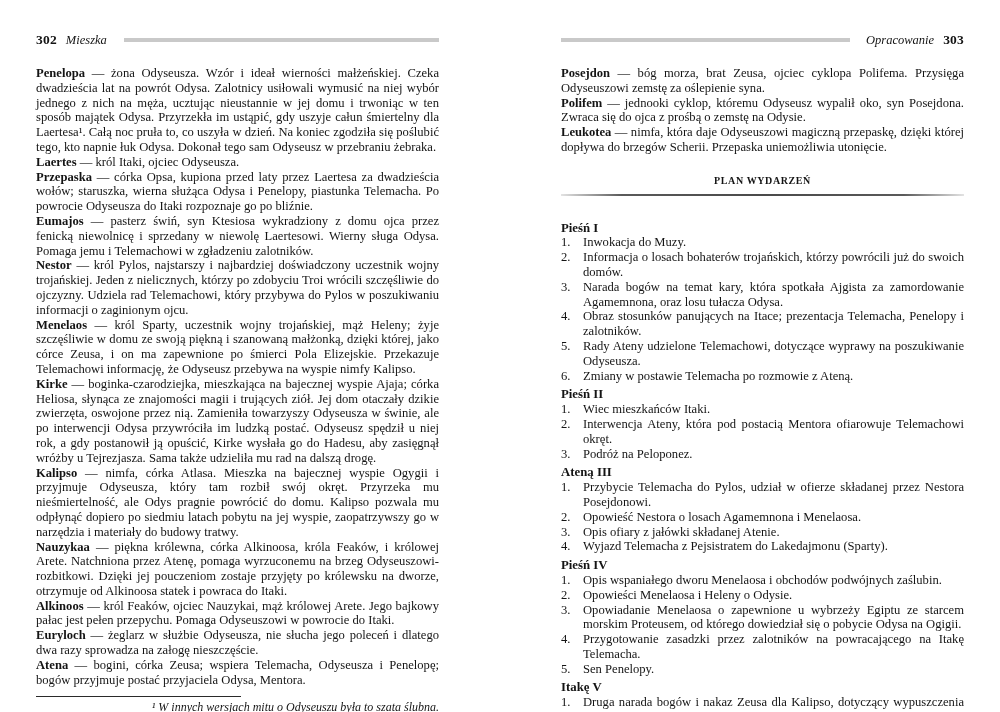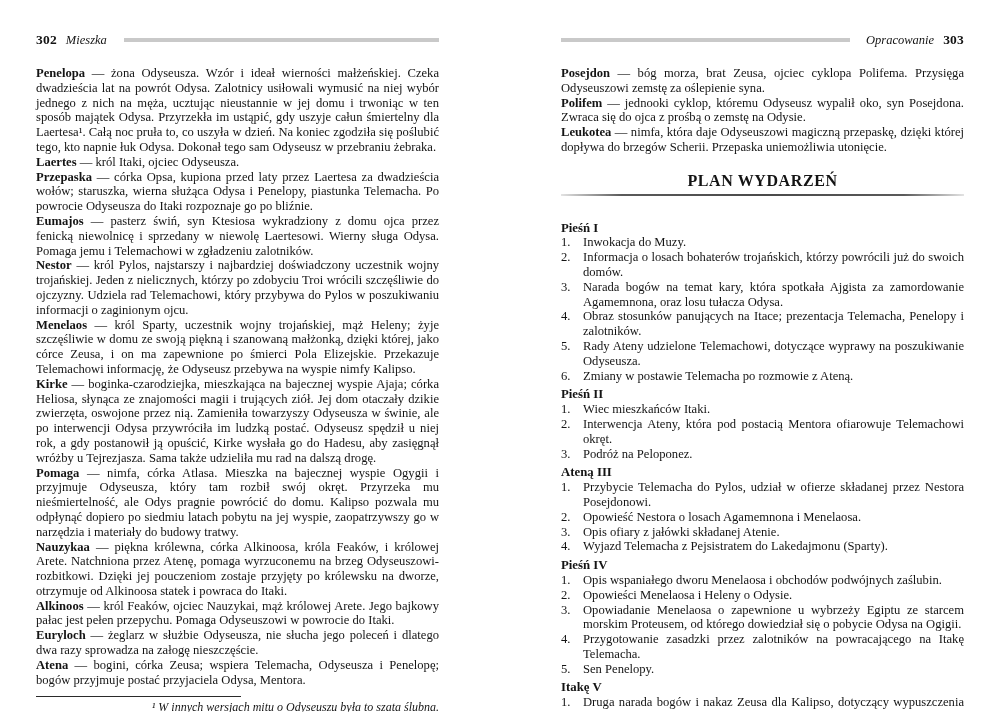--- a/index.html
+++ b/index.html
@@ -32,21 +32,21 @@
   .term { font-weight: bold; }
 
   .footnote { margin-top: 9px; }
   .footnote-rule { width: 205px; height: 0; border-top: 1px solid #2a2a2a; margin-bottom: 4px; }
   .footnote-text { font-size: 12px; line-height: 13px; text-align: right; font-style: italic; }
 
   .section-heading {
     margin: 19px 0 0 0;
     text-align: center;
     font-weight: bold;
-    font-size: 16px;
+    font-size: 10px;
     letter-spacing: .6px;
   }
   .section-rule {
     height: 2px; margin: 5px 0 25px 0;
     background: linear-gradient(90deg, #e3e3e3 0%, #5a5a5a 15%, #4a4a4a 50%, #5a5a5a 85%, #e3e3e3 100%);
   }
   .song { margin: 0; }
   .song-title { margin: 4px 0 0 0; font-size: 12.8px; font-weight: bold; }
   .plan-item { display: flex; }
   .item-num { width: 22px; flex: 0 0 22px; }
@@ -64,21 +64,21 @@
   </div>
 
   <div class="bodytext">
     <p class="entry"><span class="term">Penelopa</span> <span>— żona Odyseusza. Wzór i ideał wierności małżeńskiej. Czeka dwadzieścia lat na powrót Odysa. Zalotnicy usiłowali wymusić na niej wybór jednego z nich na męża, ucztując nieustannie w jej domu i trwoniąc w ten sposób majątek Odysa. Przyrzekła im ustąpić, gdy uszyje całun śmiertelny dla Laertesa¹. Całą noc pruła to, co uszyła w dzień. Na koniec zgodziła się poślubić tego, kto napnie łuk Odysa. Dokonał tego sam Odyseusz w przebraniu żebraka.</span></p>
     <p class="entry"><span class="term">Laertes</span> <span>— król Itaki, ojciec Odyseusza.</span></p>
     <p class="entry"><span class="term">Przepaska</span> <span>— córka Opsa, kupiona przed laty przez Laertesa za dwadzieścia wołów; staruszka, wierna służąca Odysa i Penelopy, piastunka Telemacha. Po powrocie Odyseusza do Itaki rozpoznaje go po bliźnie.</span></p>
     <p class="entry"><span class="term">Eumajos</span> <span>— pasterz świń, syn Ktesiosa wykradziony z domu ojca przez fenicką niewolnicę i sprzedany w niewolę Laertesowi. Wierny sługa Odysa. Pomaga jemu i Telemachowi w zgładzeniu zalotników.</span></p>
     <p class="entry"><span class="term">Nestor</span> <span>— król Pylos, najstarszy i najbardziej doświadczony uczestnik wojny trojańskiej. Jeden z nielicznych, którzy po zdobyciu Troi wrócili szczęśliwie do ojczyzny. Udziela rad Telemachowi, który przybywa do Pylos w poszukiwaniu informacji o zaginionym ojcu.</span></p>
     <p class="entry"><span class="term">Menelaos</span> <span>— król Sparty, uczestnik wojny trojańskiej, mąż Heleny; żyje szczęśliwie w domu ze swoją piękną i szanowaną małżonką, dzięki której, jako córce Zeusa, i on ma zapewnione po śmierci Pola Elizejskie. Przekazuje Telemachowi informację, że Odyseusz przebywa na wyspie nimfy Kalipso.</span></p>
     <p class="entry"><span class="term">Kirke</span> <span>— boginka-czarodziejka, mieszkająca na bajecznej wyspie Ajaja; córka Heliosa, słynąca ze znajomości magii i trujących ziół. Jej dom otaczały dzikie zwierzęta, oswojone przez nią. Zamieniła towarzyszy Odyseusza w świnie, ale po interwencji Odysa przywróciła im ludzką postać. Odyseusz spędził u niej rok, a gdy postanowił ją opuścić, Kirke wysłała go do Hadesu, aby zasięgnął wróżby u Tejrezjasza. Sama także udzieliła mu rad na dalszą drogę.</span></p>
-    <p class="entry"><span class="term">Pomaga</span> <span>— nimfa, córka Atlasa. Mieszka na bajecznej wyspie Ogygii i przyjmuje Odyseusza, który tam rozbił swój okręt. Przyrzeka mu nieśmiertelność, ale Odys pragnie powrócić do domu. Kalipso pozwala mu odpłynąć dopiero po siedmiu latach pobytu na jej wyspie, zaopatrzywszy go w narzędzia i materiały do budowy tratwy.</span></p>
+    <p class="entry"><span class="term">Kalipso</span> <span>— nimfa, córka Atlasa. Mieszka na bajecznej wyspie Ogygii i przyjmuje Odyseusza, który tam rozbił swój okręt. Przyrzeka mu nieśmiertelność, ale Odys pragnie powrócić do domu. Kalipso pozwala mu odpłynąć dopiero po siedmiu latach pobytu na jej wyspie, zaopatrzywszy go w narzędzia i materiały do budowy tratwy.</span></p>
     <p class="entry"><span class="term">Nauzykaa</span> <span>— piękna królewna, córka Alkinoosa, króla Feaków, i królowej Arete. Natchniona przez Atenę, pomaga wyrzuconemu na brzeg Odyseuszowi-rozbitkowi. Dzięki jej pouczeniom zostaje przyjęty po królewsku na dworze, otrzymuje od Alkinoosa statek i powraca do Itaki.</span></p>
     <p class="entry"><span class="term">Alkinoos</span> <span>— król Feaków, ojciec Nauzykai, mąż królowej Arete. Jego bajkowy pałac jest pełen przepychu. Pomaga Odyseuszowi w powrocie do Itaki.</span></p>
     <p class="entry"><span class="term">Euryloch</span> <span>— żeglarz w służbie Odyseusza, nie słucha jego poleceń i dlatego dwa razy sprowadza na załogę nieszczęście.</span></p>
     <p class="entry"><span class="term">Atena</span> <span>— bogini, córka Zeusa; wspiera Telemacha, Odyseusza i Penelopę; bogów przyjmuje postać przyjaciela Odysa, Mentora.</span></p>
   </div>
 
   <div class="footnote">
     <div class="footnote-rule"></div>
     <div class="footnote-text">¹ W innych wersjach mitu o Odyseuszu była to szata ślubna.</div>
   </div>

